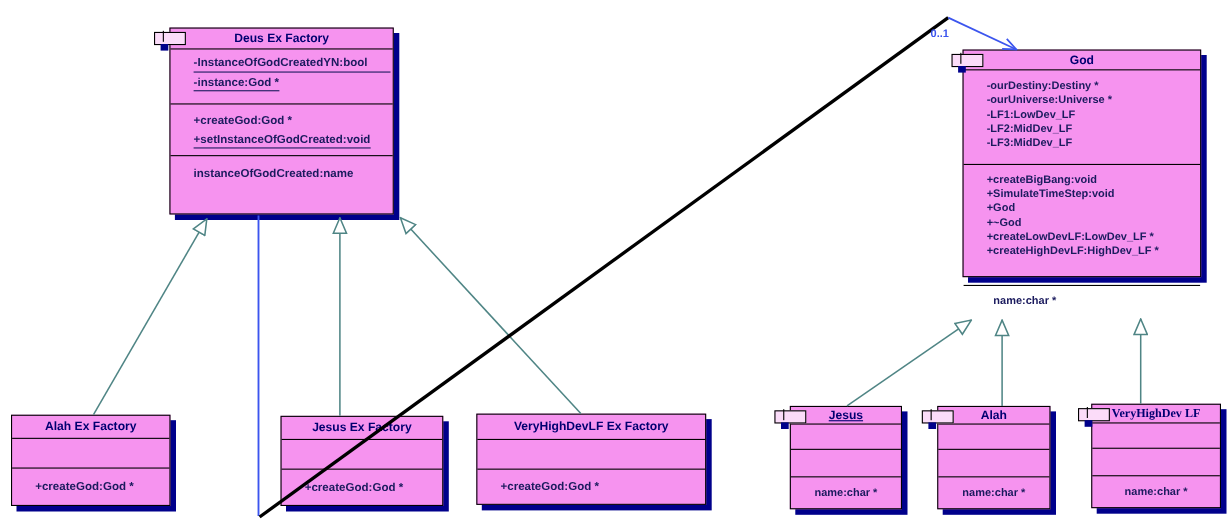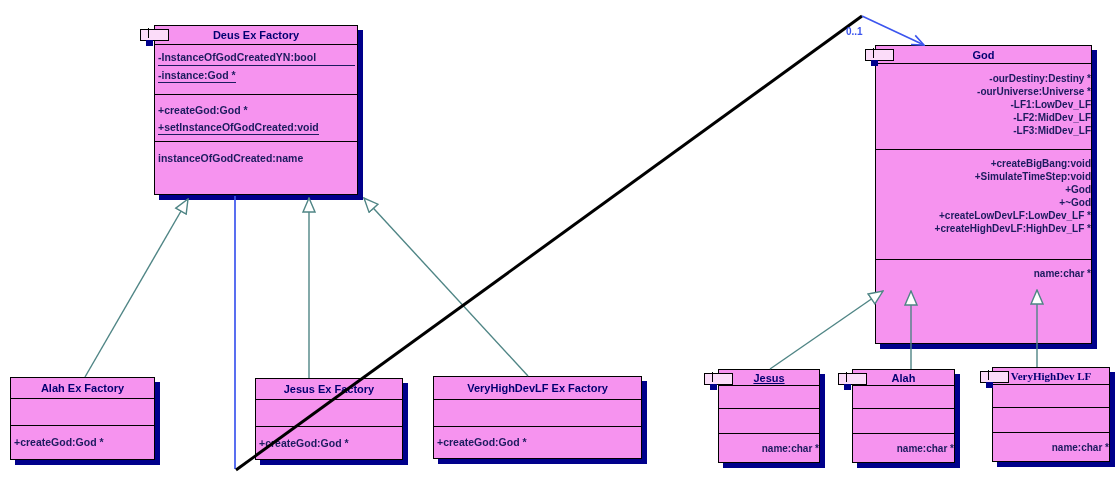--- a/index.html
+++ b/index.html
@@ -25,25 +25,25 @@
     box-sizing:border-box;z-index:1;
   }
   .uml-title{
     text-align:center;font-weight:bold;color:var(--title-text);
     border-bottom:1.4px solid var(--box-border);
     font-size:11px;box-sizing:border-box;
     display:flex;align-items:center;justify-content:center;
   }
   .uml-sec{
     box-sizing:border-box;color:var(--member-text);
-    font-size:10.5px;font-weight:bold;padding-left:3px;overflow:hidden;
+    font-size:10.5px;font-weight:bold;padding-left:21px;overflow:hidden;
   }
   .uml-sec + .uml-sec{border-top:1.4px solid var(--box-border);}
   .mrow{line-height:16px;white-space:nowrap;}
-  .mrow-sm{line-height:12.9px;white-space:nowrap;font-size:10px;text-align:right;}
+  .mrow-sm{line-height:12.9px;white-space:nowrap;font-size:10px;}
   .u{border-bottom:1.4px solid var(--member-text);display:inline-block;line-height:13px;margin-top:3px;}
   .u-full{border-bottom:1.4px solid var(--member-text);margin-right:2px;}
   .center{text-align:center;padding-left:0;}
   .cls-icon{
     position:absolute;left:-15px;top:3px;width:27px;height:10px;
     background:var(--icon-fill);border:1.6px solid #000;z-index:4;
   }
   .cls-icon::before{
     content:"";position:absolute;left:7px;top:-1.6px;height:10px;
     border-left:1.6px solid #000;
@@ -95,21 +95,21 @@
   </div>
   <div class="uml-sec" style="height:47px;padding-top:7px;">
     <div class="mrow">+createGod:God *</div>
     <div class="mrow"><span class="u">+setInstanceOfGodCreated:void</span></div>
   </div>
   <div class="uml-sec" style="height:55px;padding-top:8px;">
     <div class="mrow">instanceOfGodCreated:name</div>
   </div>
 </div>
 
-<div class="uml-box" style="left:875px;top:45px;width:217px;height:299px;">
+<div class="uml-box" style="left:875px;top:45px;width:217px;height:207px;">
   <div class="cls-icon" style="left:-11px;"></div>
   <div class="uml-title" style="height:18px;">God</div>
   <div class="uml-sec" style="height:85px;padding-top:9px;">
     <div class="mrow-sm">-ourDestiny:Destiny *</div>
     <div class="mrow-sm">-ourUniverse:Universe *</div>
     <div class="mrow-sm">-LF1:LowDev_LF</div>
     <div class="mrow-sm">-LF2:MidDev_LF</div>
     <div class="mrow-sm">-LF3:MidDev_LF</div>
   </div>
   <div class="uml-sec" style="height:110px;padding-top:8px;">

